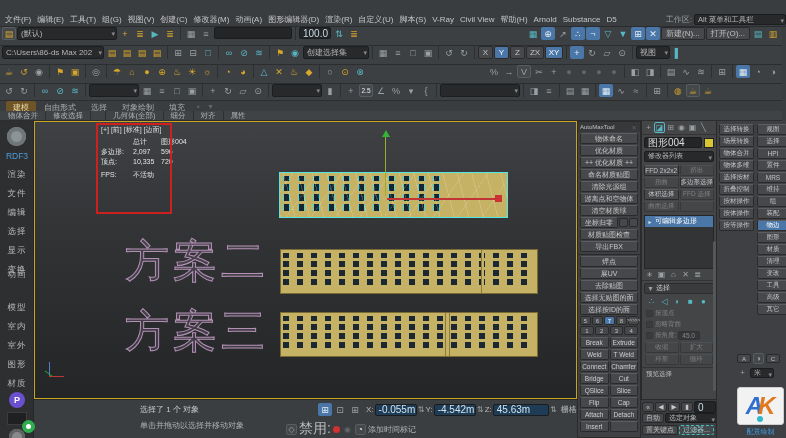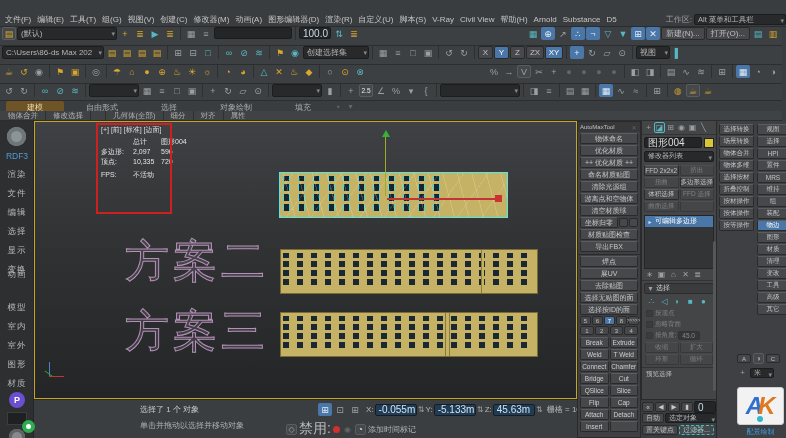--- a/index.html
+++ b/index.html
@@ -15,21 +15,21 @@
 .ic.box{border:1px solid #5a5d60;background:#45484b;border-radius:2px}
 .ic.sm{min-width:11px;height:11px;font-size:8px}
 .dd{height:13px;background:#27292b;border:1px solid #1c1d1e;border-radius:2px;color:#b5b5b5;font-size:8px;display:inline-flex;align-items:center;padding:0 10px 0 3px;position:relative;white-space:nowrap;overflow:hidden;flex:none}
 .dd::after{content:"▾";position:absolute;right:1px;top:2px;font-size:7px;color:#8a8a8a}
 .fld{height:12px;background:#232527;border:1px solid #1b1c1d;border-radius:2px;color:#c8dbe6;font-size:10px;display:inline-flex;align-items:center;padding:0 3px;flex:none;white-space:nowrap}
 .tbtn{height:13px;background:#46484b;border:1px solid #2a2a2a;border-radius:2px;color:#bfbfbf;font-size:8px;display:inline-flex;align-items:center;padding:0 4px;white-space:nowrap;flex:none}
 .sep{width:1px;height:13px;background:#2e2f30;margin:0 2px;flex:none}
 .axb{width:15px;height:13px;border:1px solid #2a2a2a;background:#46484b;color:#c0c0c0;font-size:8px;display:inline-flex;align-items:center;justify-content:center;border-radius:2px;flex:none}
 .axb.on{background:#4a77a8;color:#fff}
 .tb{display:flex;align-items:flex-start;gap:1px;padding:0 2px;border-bottom:1px solid #2c2d2e;background:#3d4043;position:absolute;left:0;right:4px}
-.rtab{padding:1px 21px;font-size:8px;color:#ababab;flex:none}
+.rtab{padding:1px 7px;font-size:8px;color:#ababab;flex:none}
 .rtab.on{background:#6e5426;color:#f0ddb0;border-radius:2px 2px 0 0}
 .sub{font-size:7.5px;color:#b0b0b0;padding:0 4px;white-space:nowrap}
 .rail-item{position:absolute;left:0;width:34px;text-align:center;font-size:8.5px;color:#b8b8b8;letter-spacing:1px}
 .abtn{height:11px;background:#46484b;border:1px solid #2a2a2a;border-top-color:#5b5e61;border-radius:2px;color:#c6c6c6;font-size:7px;display:flex;align-items:center;justify-content:center;white-space:nowrap;overflow:hidden;margin:1px 2px}
 .pbt{height:11px;background:#46484b;border:1px solid #2a2a2a;border-top-color:#5b5e61;border-radius:2px;color:#cfcfcf;font-size:6.5px;display:flex;align-items:center;justify-content:center;overflow:hidden}
 .cbtn{height:11px;background:#46484b;border:1px solid #2a2a2a;border-top-color:#5b5e61;border-radius:2px;font-size:6.5px;color:#c4c4c4;display:flex;align-items:center;justify-content:center;overflow:hidden;white-space:nowrap}
 .rbtn{height:11px;background:#46484b;border:1px solid #2a2a2a;border-top-color:#5b5e61;border-radius:2px;font-size:6.5px;color:#c4c4c4;display:flex;align-items:center;justify-content:center;overflow:hidden;white-space:nowrap;margin:1px 1px}
 .rbtn.on{background:#4a77a8;color:#fff}
 .dim{opacity:.45}
 .bld{position:absolute;background:#c5b264;border:1px solid #7a6c34}
@@ -556,25 +556,25 @@
       <span class="ic hl" data-glyph="⊞"></span>
       <span class="ic g" data-glyph="⊡"></span>
       <span class="ic g" data-glyph="⊞"></span>
       <span style="font-size:8px;color:#b8b8b8;margin-left:3px">X:</span>
       <div class="fld" style="width:42px;background:#1e3c56;color:#cfe3f0">
           <span>-0.055m</span>
         </div>
       <span class="ic g sm" data-glyph="⇅" style="min-width:7px"></span>
       <span style="font-size:8px;color:#b8b8b8">Y:</span>
       <div class="fld" style="width:42px;background:#1e3c56;color:#cfe3f0">
-          <span>-5.133m</span>
+          <span>-4.542m</span>
         </div>
       <span class="ic g sm" data-glyph="⇅" style="min-width:7px"></span>
       <span style="font-size:8px;color:#b8b8b8">Z:</span>
-      <div class="fld" style="width:42px;background:#1e3c56;color:#cfe3f0">
+      <div class="fld" style="width:56px;background:#1e3c56;color:#cfe3f0">
           <span>45.63m</span>
         </div>
       <span class="ic g sm" data-glyph="⇅" style="min-width:7px"></span>
       <span style="font-size:8px;color:#b8b8b8;margin-left:3px">栅格 = 10.0m</span>
     </div>
 
     <div class="row abs" style="left:252px;top:20px;gap:2px">
       <span class="ic g sm box" data-glyph="◇"></span>
       <span style="font-size:14px;color:#b8b8b8">禁用:</span>
       <span style="width:7px;height:7px;border-radius:50%;background:#d03030"></span>

